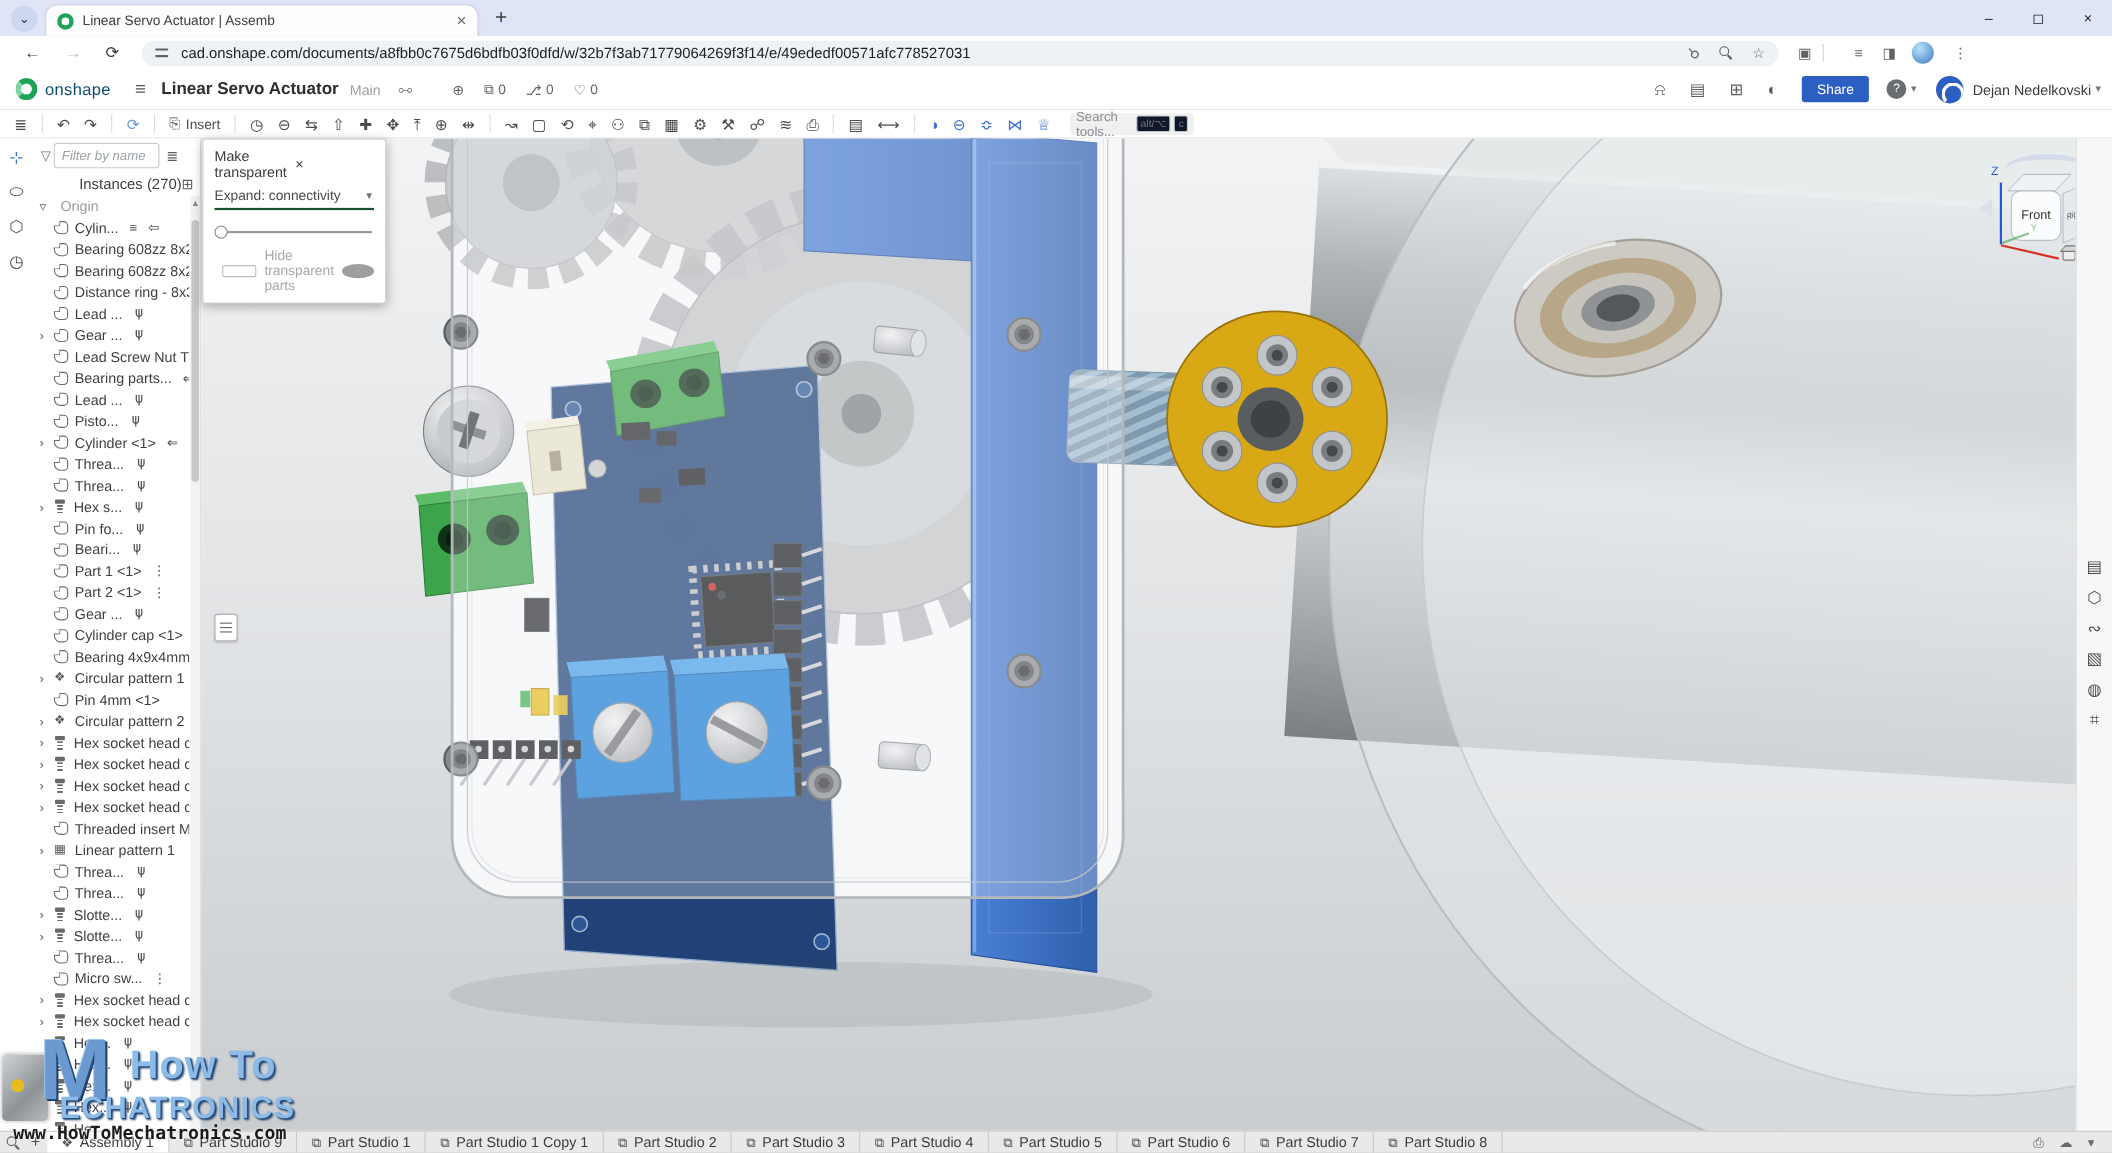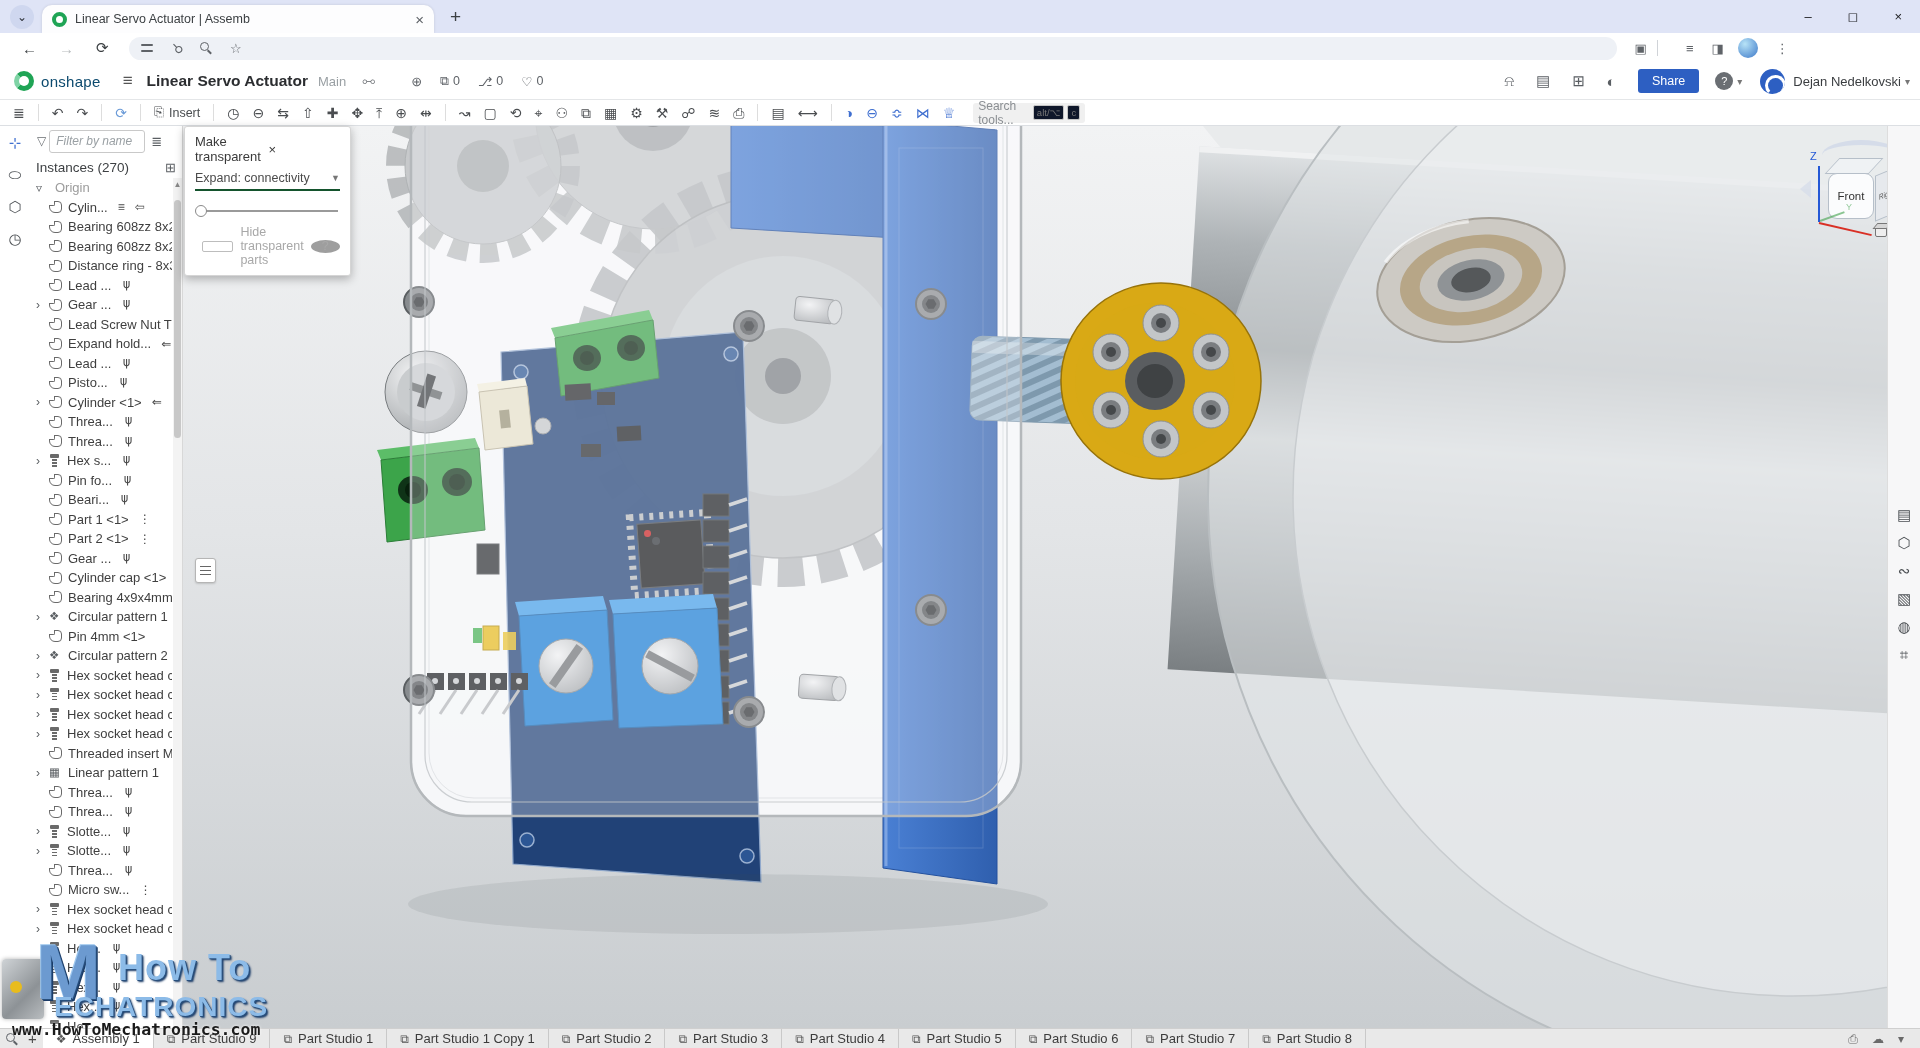--- a/index.html
+++ b/index.html
@@ -64,21 +64,21 @@
   
   .leftrail{position:absolute;left:0;top:126px;width:30px;bottom:20px;background:#fff;display:flex;flex-direction:column;align-items:center;}
   .railic{font-size:15px;color:#4f5357;margin-top:14px;}
   .railic.first{color:#3f6fd0;margin-top:8px;}
   .leftpanel{position:absolute;left:30px;top:126px;width:153px;bottom:20px;background:#fff;border-right:1px solid #d8d8d8;overflow:hidden;}
   .filterrow{display:flex;align-items:center;height:30px;padding:0 4px;}
   .funnel{color:#6a6e72;font-size:12px;margin:0 3px;}
   .filterinput{width:96px;height:23px;border:1px solid #c9c9c9;border-radius:3px;font-size:12px;font-style:italic;color:#c2410c;padding:0 6px;}
   .filterinput::placeholder{color:#9aa0a4;font-style:italic;}
   .listic{color:#5a5e62;font-size:13px;margin-left:6px;}
-  .instrow{display:flex;align-items:center;height:22px;padding:0 6px;}
+  .instrow{display:flex;align-items:center;height:22px;padding:0 6px;text-align:right;}
   .instlabel{font-size:13.5px;color:#3d4043;flex:1;}
   .instadd{font-size:13px;color:#5a5e62;}
   .tree{position:absolute;left:0;top:52px;right:10px;bottom:0;}
   .trow{display:flex;align-items:center;height:19.5px;padding-left:6px;white-space:nowrap;overflow:hidden;}
   .tcaret{width:13px;flex:none;color:#5a5e62;font-size:12px;line-height:1;}
   .tlabel{font-size:13px;color:#3f3f3f;margin-left:6px;}
   .trow.gray .tlabel{color:#9c9c9c;}
   .trow.gray{color:#9c9c9c;}
   .mg{font-size:12px;color:#4a4a4a;margin-left:10px;line-height:1;}
   .m-f{display:inline-block;transform:rotate(180deg);font-size:13px;}
@@ -173,20 +173,21 @@
       <span>×</span>
     </div>
   </div>
 
   <div class="urlbar">
     <span class="navic">←</span>
     <span class="navic dis">→</span>
     <span class="navic">⟳</span>
     <div class="pill">
       <span class="tune"></span>
+      <span class="urltext">cad.onshape.com/documents/a8fbb0c7675d6bdfb03f0dfd/w/32b7f3ab71779064269f3f14/e/49ededf00571afc778527031</span>
       <span id="pill-icons" style="display:flex;align-items:center;">
           <span class="pillic"><span class="keyic">⚲</span></span>
           <span class="mag"></span>
           <span class="pillic"><span>☆</span></span>
         </span>
     </div>
     <span id="url-right-icons" class="outpill">
         <span class="pillic">▣</span>
         <span class="vsep"></span>
         <span class="pillic">≡</span>
@@ -344,21 +345,21 @@
           <span class="mg m-f">⋔</span>
         </div>
         <div class="trow">
           <span class="tcaret"></span>
           <span class="ic-part"></span>
           <span class="tlabel">Lead Screw Nut T8 ...</span>
         </div>
         <div class="trow">
           <span class="tcaret"></span>
           <span class="ic-part"></span>
-          <span class="tlabel">Expand hold...</span>
+          <span class="tlabel">Bearing parts...</span>
           <span class="mg">⇐</span>
         </div>
         <div class="trow">
           <span class="tcaret"></span>
           <span class="ic-part"></span>
           <span class="tlabel">Lead ...</span>
           <span class="mg m-f">⋔</span>
         </div>
         <div class="trow">
           <span class="tcaret"></span>

